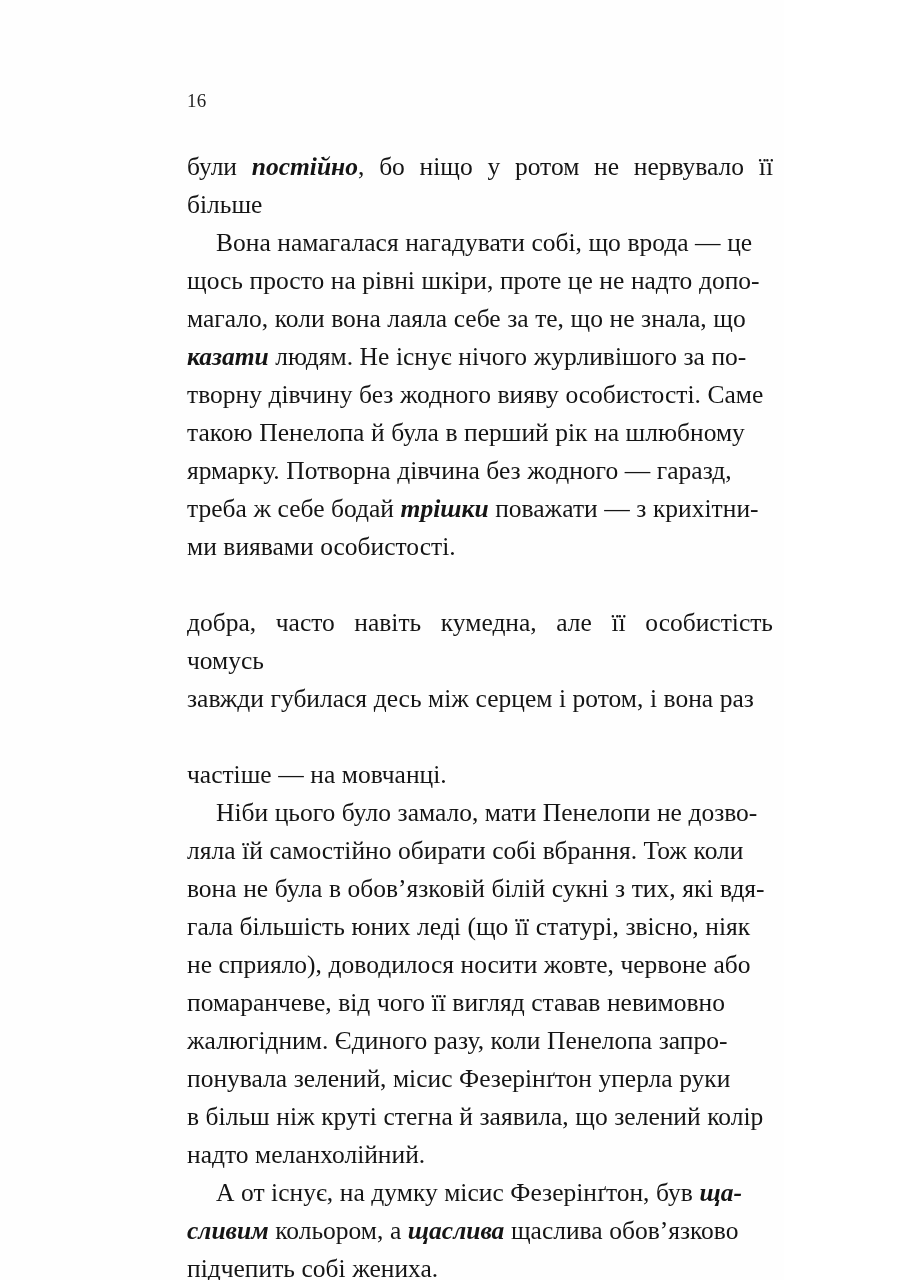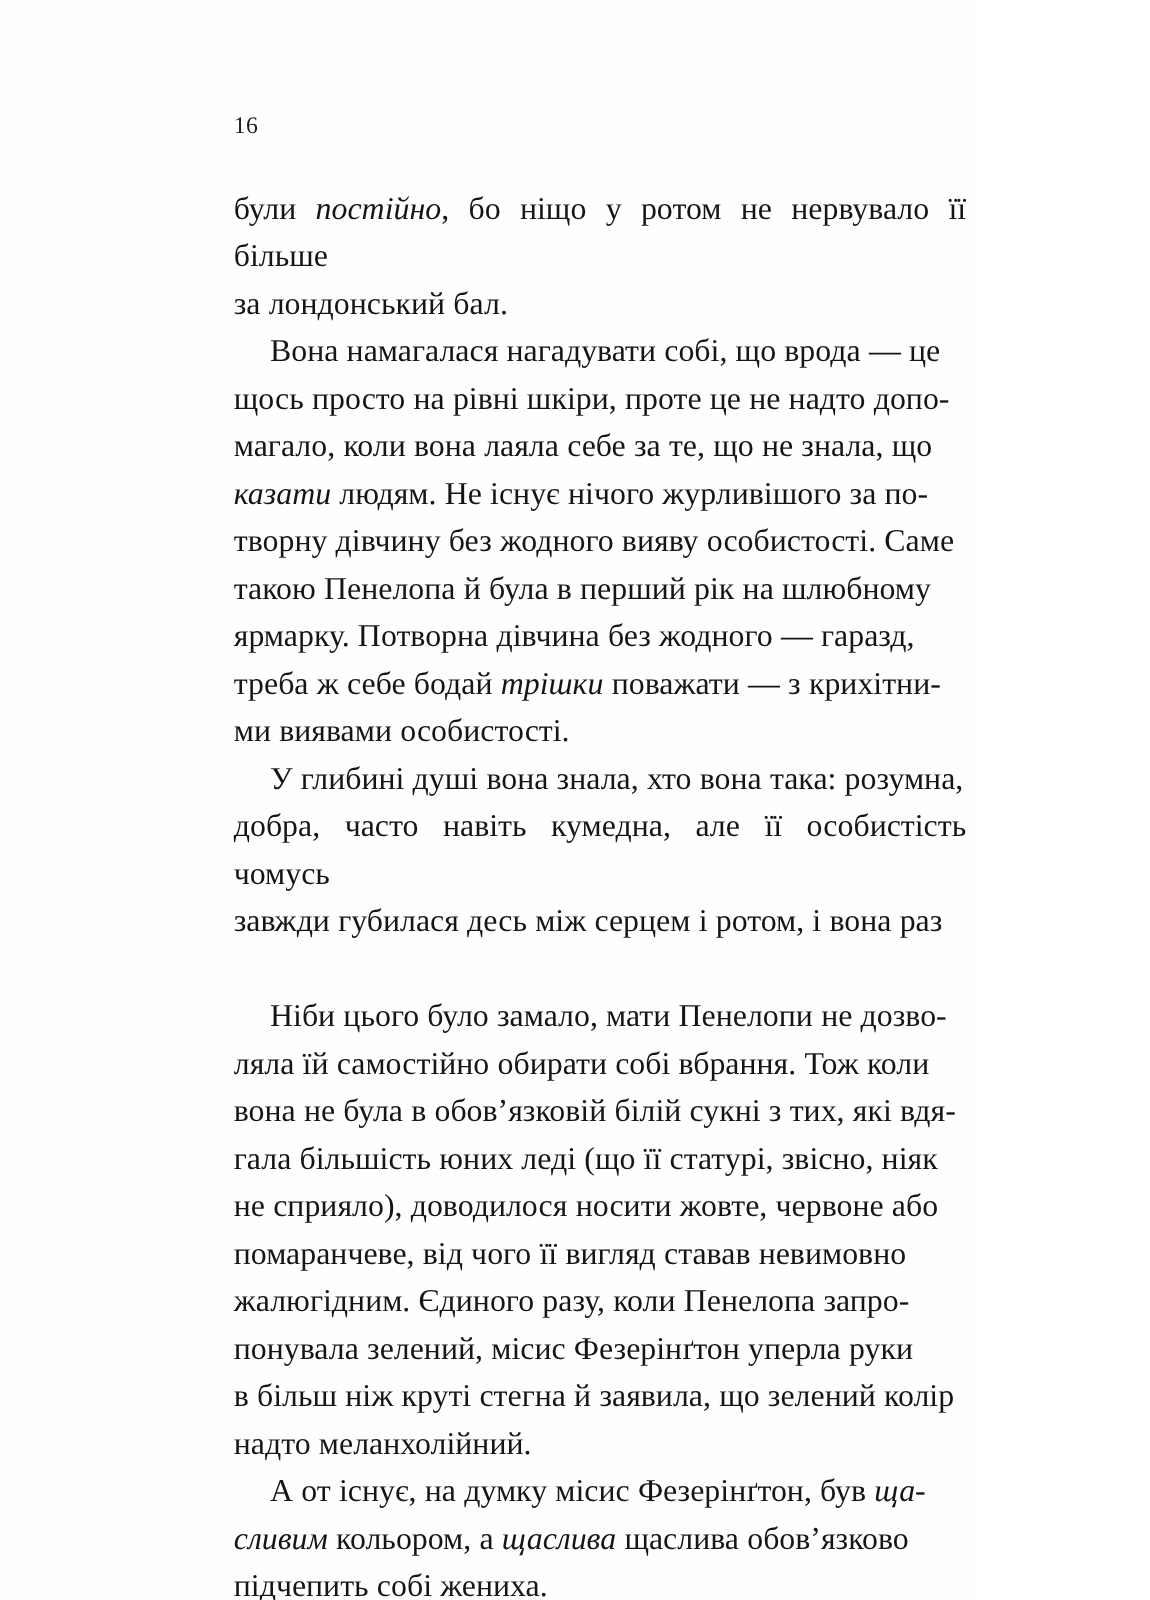--- a/index.html
+++ b/index.html
@@ -49,35 +49,36 @@
     word-spacing: 0.2px;
     -webkit-font-smoothing: antialiased;
   }
 
   .para.indent {
     text-indent: 29px;
   }
 
   .para i {
     font-style: italic;
+    font-weight: bold;
   }
 
   
   .para br {
     line-height: 38px;
   }
 </style>
 </head>
 <body>
 
 <div class="page">
 
   <div class="page-number">16</div>
 
   <div class="text-block">
-      <p class="para"><span>були </span><i>постійно</i><span>, бо ніщо у ротом не нервувало її більше</span><br><span>за лондонський бал.</span></p>
+      <p class="para"><span>були </span><i>постійно</i><span>, бо ніщо у ротом не нервувало її більше</span><br></p>
       <p class="para indent"><span>Вона намагалася нагадувати собі, що врода — це</span><br><span>щось просто на рівні шкіри, проте це не надто допо-</span><br><span>магало, коли вона лаяла себе за те, що не знала, що</span><br><i>казати</i><span> людям. Не існує нічого журливішого за по-</span><br><span>творну дівчину без жодного вияву особистості. Саме</span><br><span>такою Пенелопа й була в перший рік на шлюбному</span><br><span>ярмарку. Потворна дівчина без жодного — гаразд,</span><br><span>треба ж себе бодай </span><i>трішки</i><span> поважати — з крихітни-</span><br><span>ми виявами особистості.</span></p>
-      <p class="para indent"><span>У глибині душі вона знала, хто вона така: розумна,</span><br><span>добра, часто навіть кумедна, але її особистість чомусь</span><br><span>завжди губилася десь між серцем і ротом, і вона раз</span><br><br></p>
+      <p class="para indent"><br><span>добра, часто навіть кумедна, але її особистість чомусь</span><br><span>завжди губилася десь між серцем і ротом, і вона раз</span><br><br><span>частіше — на мовчанці.</span></p>
       <p class="para indent"><span>Ніби цього було замало, мати Пенелопи не дозво-</span><br><span>ляла їй самостійно обирати собі вбрання. Тож коли</span><br><span>вона не була в обов’язковій білій сукні з тих, які вдя-</span><br><span>гала більшість юних леді (що її статурі, звісно, ніяк</span><br><span>не сприяло), доводилося носити жовте, червоне або</span><br><span>помаранчеве, від чого її вигляд ставав невимовно</span><br><span>жалюгідним. Єдиного разу, коли Пенелопа запро-</span><br><span>понувала зелений, місис Фезерінґтон уперла руки</span><br><span>в більш ніж круті стегна й заявила, що зелений колір</span><br><span>надто меланхолійний.</span></p>
       <p class="para indent"><span>А от існує, на думку місис Фезерінґтон, був </span><i>ща-</i><br><i>сливим</i><span> кольором, а </span><i>щаслива</i><span> щаслива обов’язково</span><br><span>підчепить собі жениха.</span></p>
     </div>
 
 </div>
 
 </body></html>

